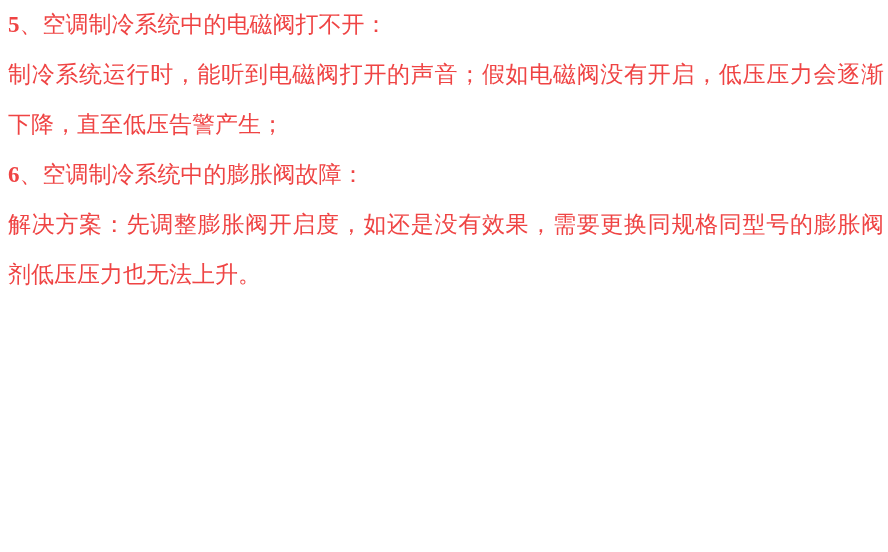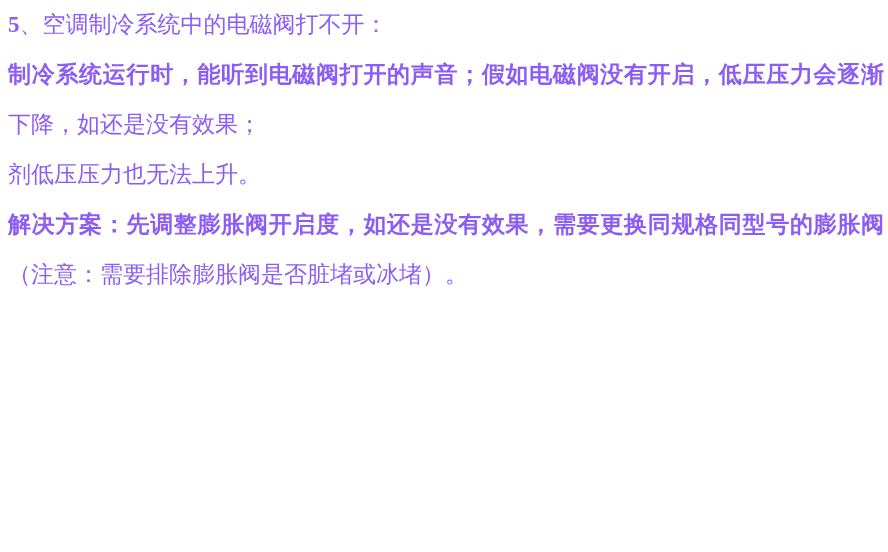--- a/index.html
+++ b/index.html
@@ -9,55 +9,54 @@
   }
   .page {
     width: 888px;
     height: 552px;
     box-sizing: border-box;
     padding: 0 4px 0 8px;
     overflow: hidden;
     background: #ffffff;
     font-family: "Liberation Serif", "DejaVu Serif", serif;
     font-size: 23px;
-    color: #8b5cf6;
+    color: #ef4444;
   }
   .line {
     margin: 0;
     height: 50px;
     line-height: 50px;
     white-space: nowrap;
     text-align: left;
   }
   
   .line.j {
     white-space: normal;
     text-align: justify;
     text-align-last: justify;
-    font-weight: bold;
   }
   .num {
     font-weight: 700;
   }
 </style>
 </head>
 <body>
 
 <div class="page">
 
   <p class="line"><span class="num">5</span><span>、空调制冷系统中的电磁阀打不开：</span></p>
 
   <p class="line j"><span>制冷系统运行时，能听到电磁阀打开的声音；假如电磁阀没有开启，低压压力会逐渐</span></p>
 
-  <p class="line"><span>下降，如还是没有效果；</span></p>
+  <p class="line"><span>下降，直至低压告警产生；</span></p>
 
 
 
 
+  <p class="line"><span class="num">6</span><span>、空调制冷系统中的膨胀阀故障：</span></p>
 
+
+  <p class="line j"><span>解决方案：先调整膨胀阀开启度，如还是没有效果，需要更换同规格同型号的膨胀阀</span></p>
 
   <p class="line"><span>剂低压压力也无法上升。</span></p>
 
-  <p class="line j"><span>解决方案：先调整膨胀阀开启度，如还是没有效果，需要更换同规格同型号的膨胀阀</span></p>
-
-  <p class="line"><span>（注意：需要排除膨胀阀是否脏堵或冰堵）。</span></p>
 
 </div>
 
 </body></html>

